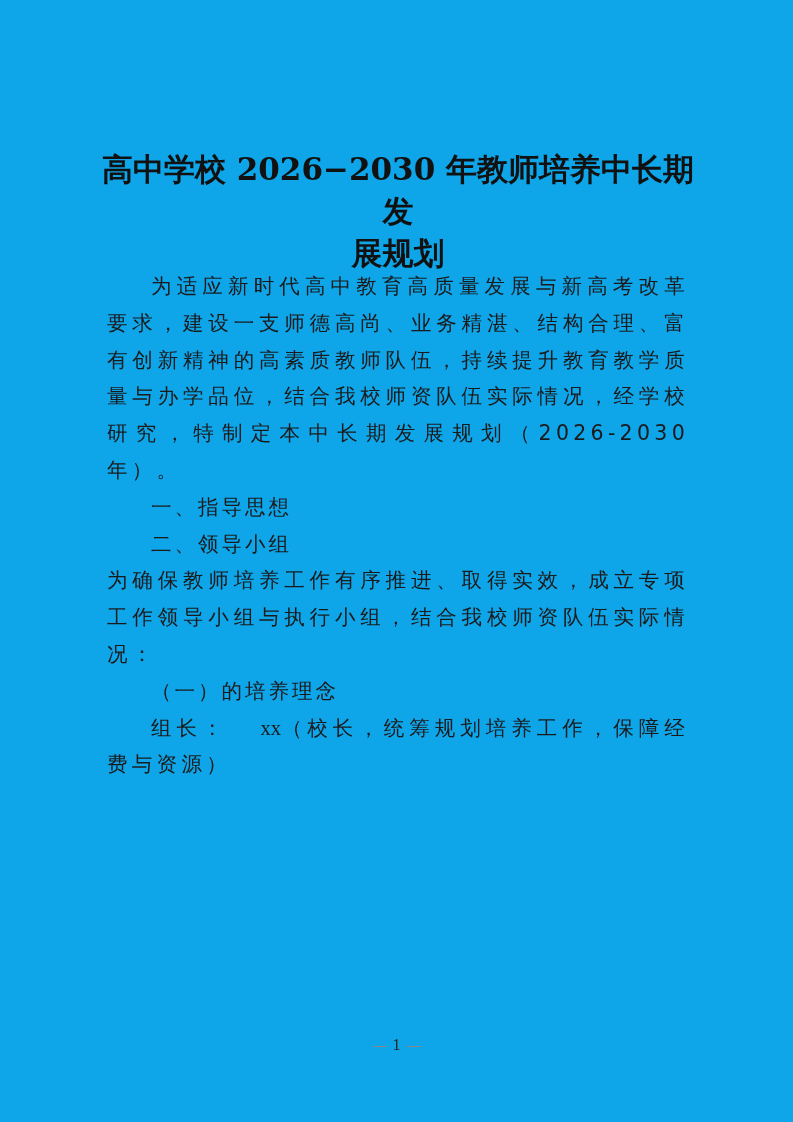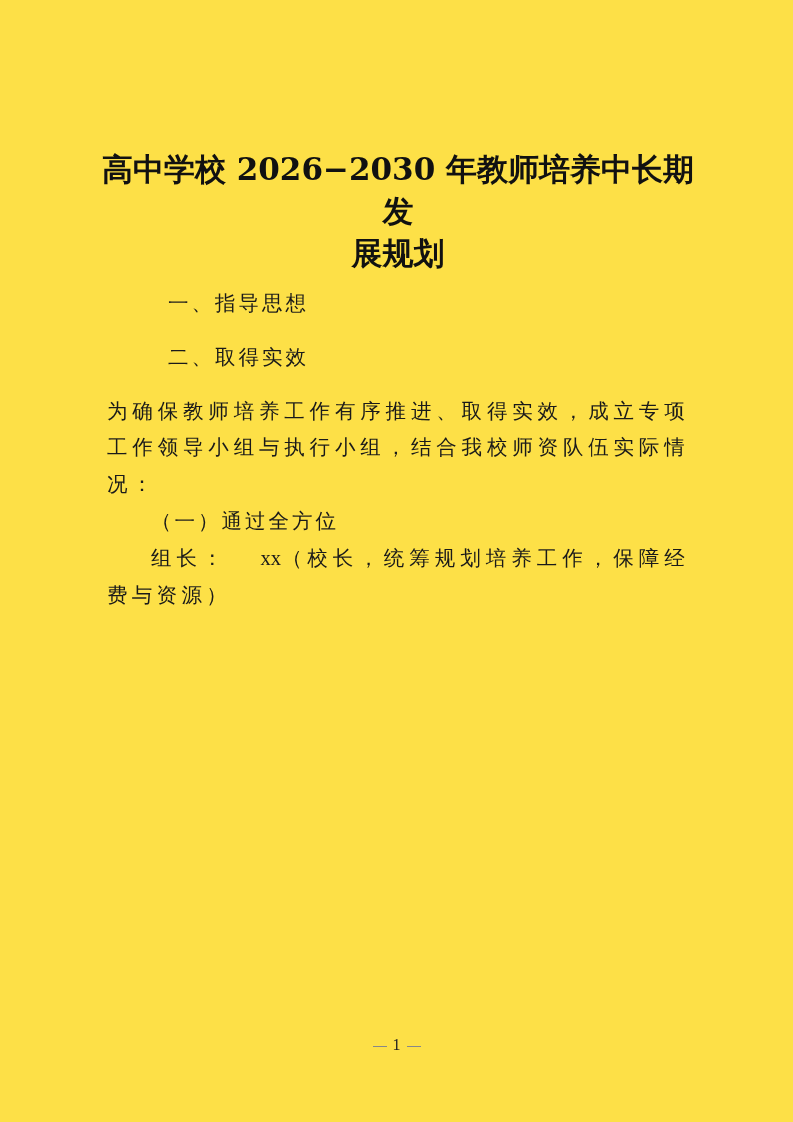--- a/index.html
+++ b/index.html
@@ -12,21 +12,21 @@
       height: 1122px;
       position: relative;
       overflow: hidden;
       color: #1a1a1a;
     }
     .page {
       position: absolute;
       left: 0; top: 0;
       width: 793px;
       height: 1122px;
-      background: #fde047;
+      background: #0ea5e9;
     }
     .title {
       position: absolute;
       left: 100px;
       top: 148px;
       width: 596px;
       text-align: center;
       font-family: "DejaVu Serif", "Liberation Serif", serif;
       font-weight: bold;
       font-size: 31px;
@@ -45,21 +45,21 @@
       color: #1a1a1a;
     }
     .para {
       margin: 0;
       text-align: justify;
       text-align-last: left;
       letter-spacing: 4.3px;
     }
     .indent { text-indent: 44px; }
     .heading {
-      margin: 17px;
+      margin: 0;
       padding-left: 44px;
       letter-spacing: 3px;
       font-weight: normal;
       font-size: 20.5px;
     }
     .subheading {
       margin: 0;
       padding-left: 44px;
       letter-spacing: 3px;
       font-weight: normal;
@@ -89,27 +89,28 @@
 <body>
 
 <div class="page">
 
   <h1 class="title">
     <span>高中学校 2026−2030 年教师培养中长期发</span><br>
     <span>展规划</span>
   </h1>
 
   <div class="body">
+    <p class="para indent">为适应新时代高中教育高质量发展与新高考改革要求，建设一支师德高尚、业务精湛、结构合理、富有创新精神的高素质教师队伍，持续提升教育教学质量与办学品位，结合我校师资队伍实际情况，经学校研究，特制定本中长期发展规划（2026-2030 年）。</p>
 
     <h2 class="heading">一、指导思想</h2>
 
-    <h2 class="heading">二、取得实效</h2>
+    <h2 class="heading">二、领导小组</h2>
     <p class="para">为确保教师培养工作有序推进、取得实效，成立专项工作领导小组与执行小组，结合我校师资队伍实际情况：</p>
 
-    <h3 class="subheading">（一）通过全方位</h3>
+    <h3 class="subheading">（一）的培养理念</h3>
     <p class="para indent"><span>组长：</span><span class="latin">xx</span><span>（校长，统筹规划培养工作，保障经费与资源）</span></p>
   </div>
 
   <div class="footer">
     <span class="dash"></span><span>1</span><span class="dash"></span>
   </div>
 
 </div>
 
 </body></html>

